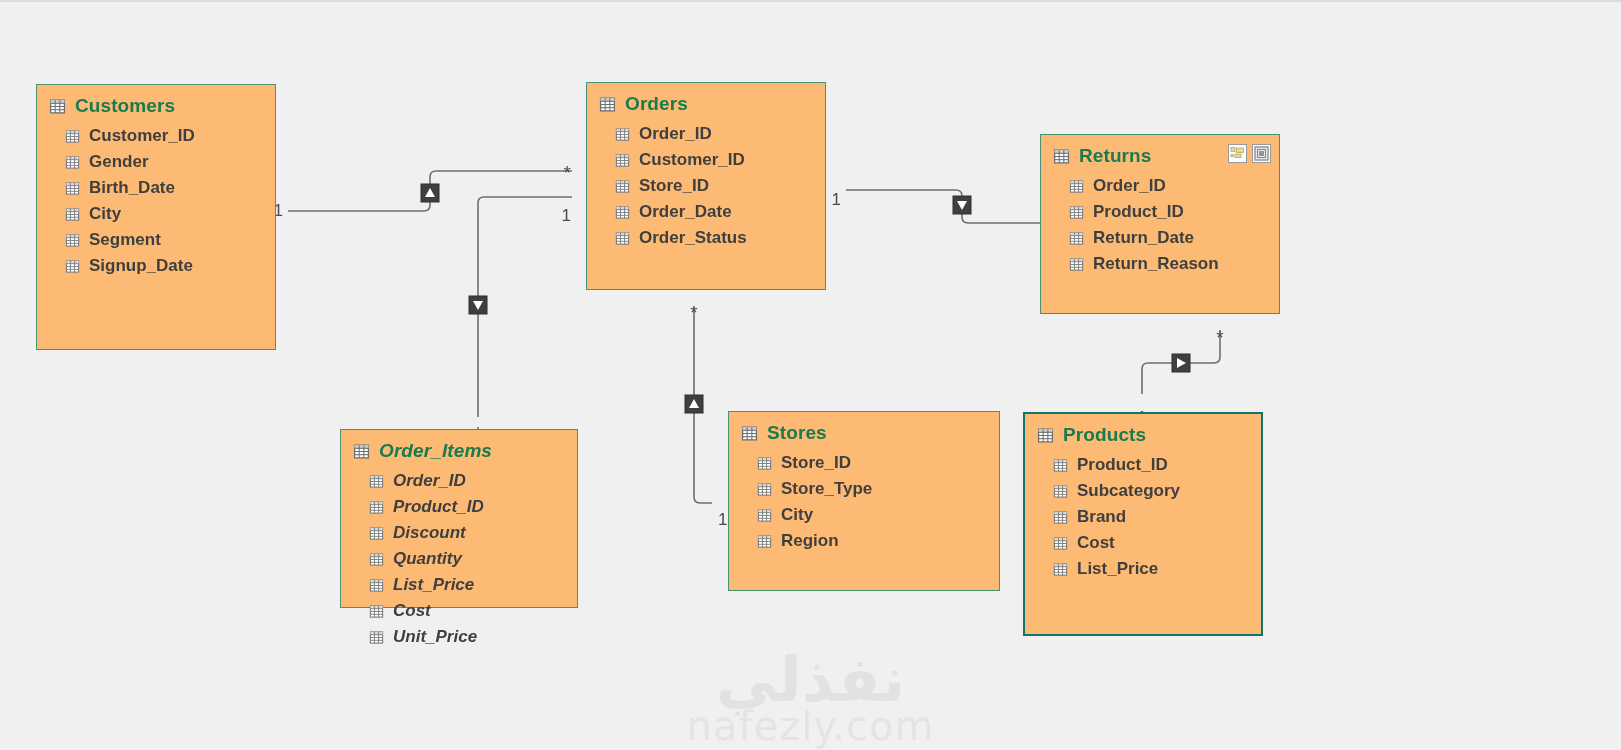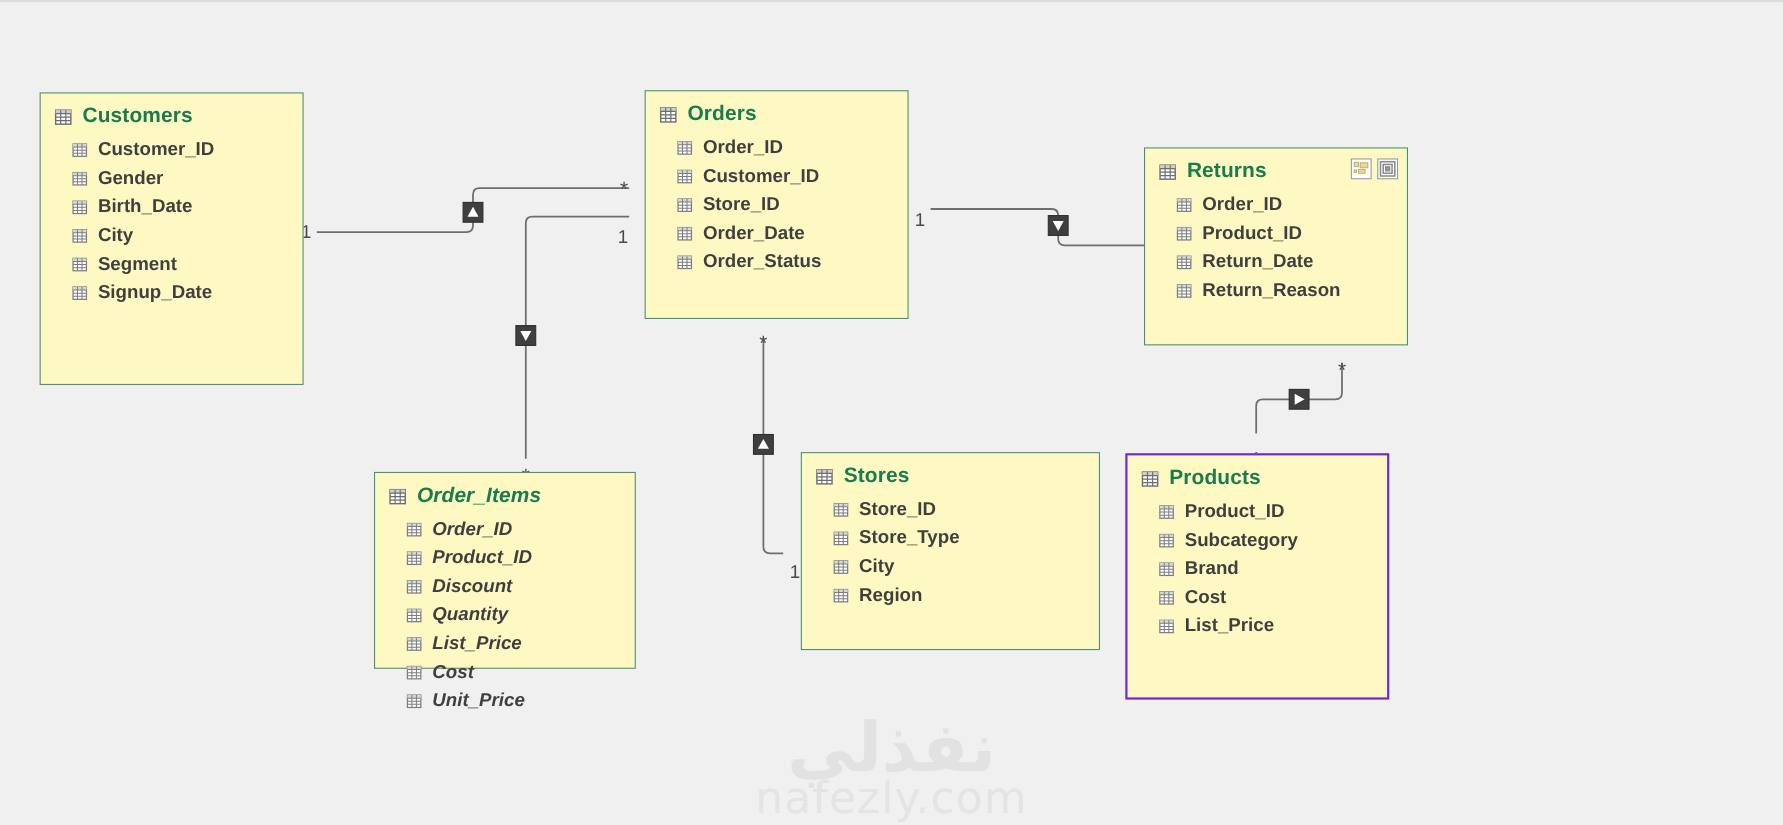--- a/index.html
+++ b/index.html
@@ -10,25 +10,25 @@
   }
   #canvas{position:absolute;inset:0;}
   .top-rule{position:absolute;left:0;top:0;width:1621px;height:2px;background:#dcdcdc;}
 
   
   #wires{position:absolute;left:0;top:0;width:1621px;height:750px;}
   .card-layer{position:absolute;left:0;top:0;width:1621px;height:750px;}
 
   
   .tbl{
-    position:absolute;background:#fef9c3;
+    position:absolute;background:#fdba74;
     border:1px solid #4a9178;
     box-sizing:border-box;
   }
-  .tbl.highlight{border:2px solid #6d28d9;}
+  .tbl.highlight{border:2px solid #0f766e;}
   .tbl-head{display:flex;align-items:center;padding:10px 0 4px 12px;position:relative;}
   .tbl-title{
     color:#197b4e;font-size:19px;font-weight:bold;letter-spacing:.1px;
     margin-left:9px;white-space:nowrap;
   }
   .hdr-icons{position:absolute;right:8px;top:9px;display:flex;gap:5px;}
   .hdr-btn{width:19px;height:19px;border:1px solid #9a9a9a;background:#fdfdfd;
            box-sizing:border-box;display:block;}
   .fields{padding:2px 0 10px 0;}
   .fld{display:flex;align-items:center;padding:3px 0 3px 28px;}

